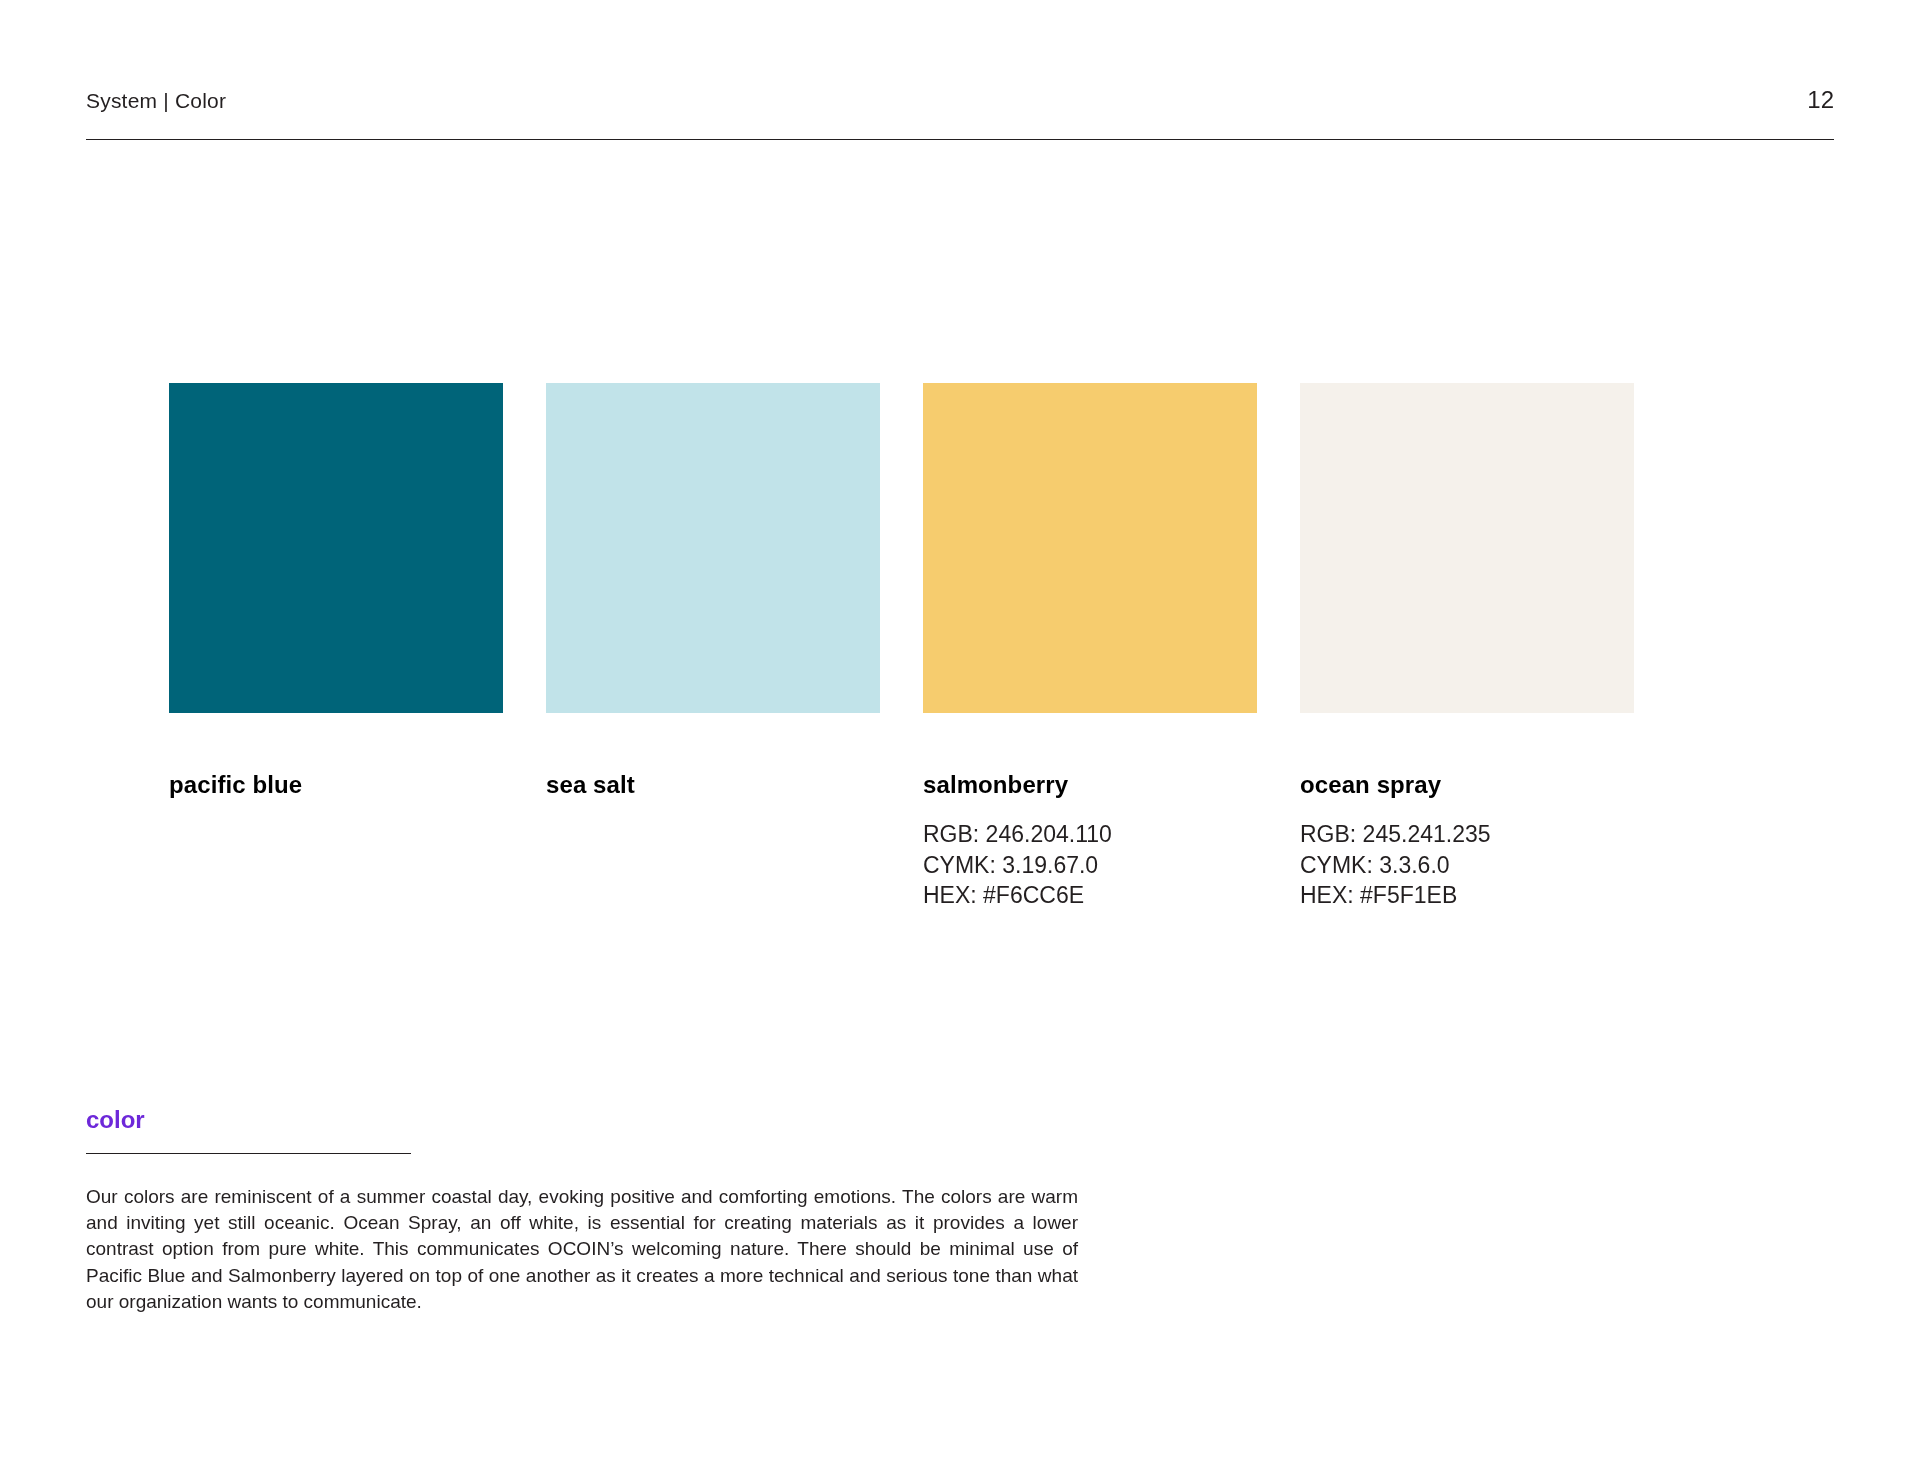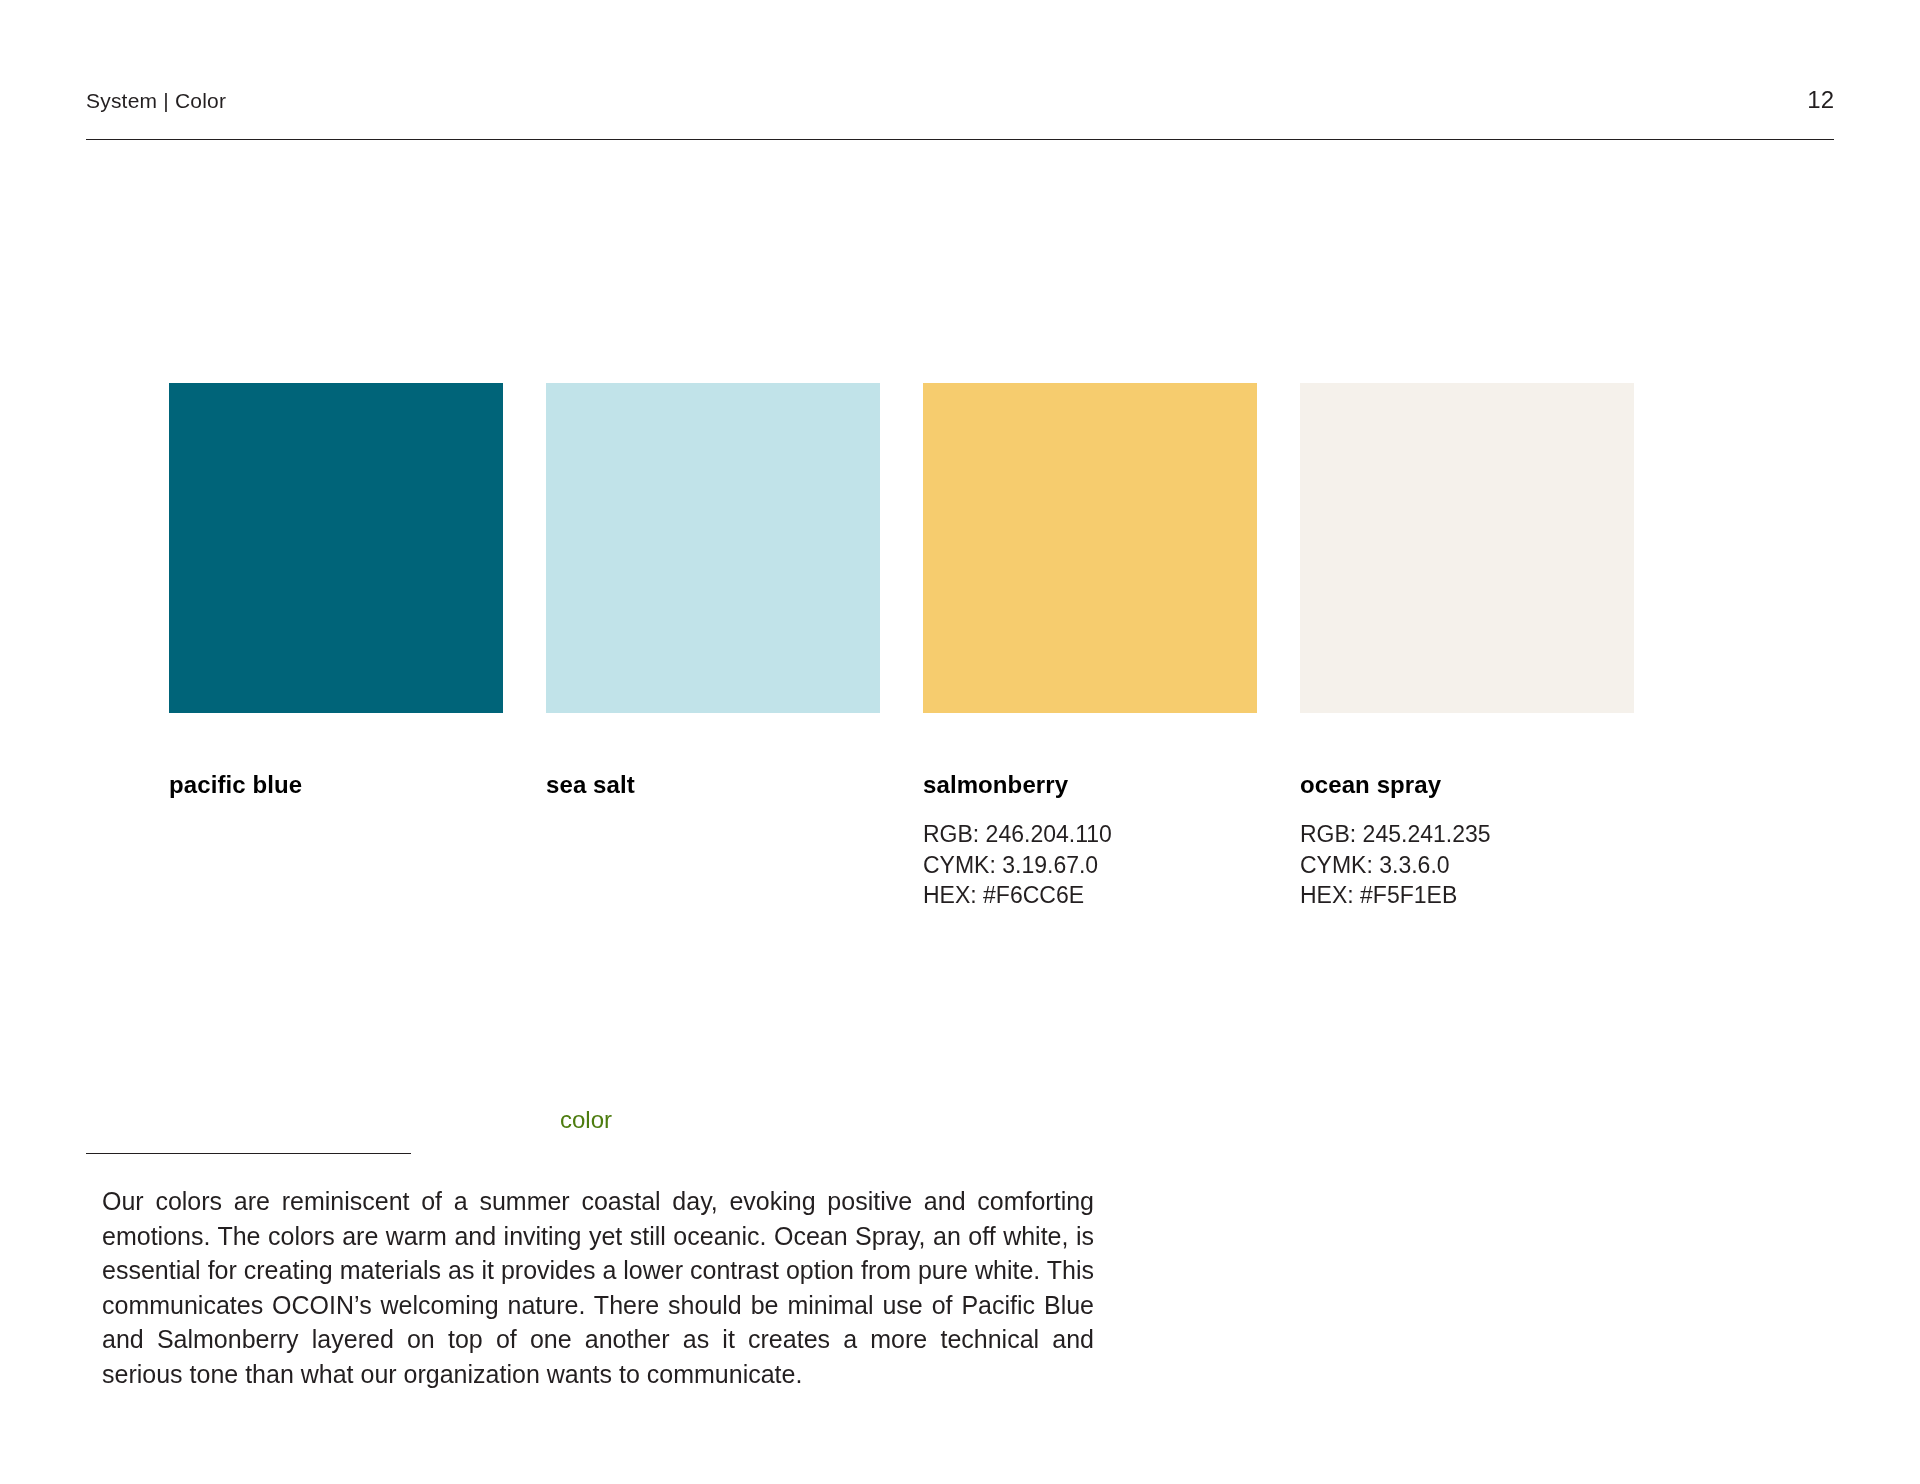--- a/index.html
+++ b/index.html
@@ -92,40 +92,38 @@
 
   
   .color-section {
     position: absolute;
     left: 86px;
     top: 1108px;
     width: 1000px;
   }
   .section-heading {
     font-size: 24px;
-    font-weight: 400;
-    color: #4d7c0f;
+    font-weight: 700;
+    color: #6d28d9;
     line-height: 1;
-    text-align: center;
   }
   .section-rule {
     margin-top: 21px;
     width: 325px;
     height: 1px;
     background: #231f20;
   }
   .section-body {
     margin-top: 30px;
     width: 992px;
-    font-size: 25px;
+    font-size: 19px;
     line-height: 1.38;
     color: #231f20;
     text-align: justify;
     text-justify: inter-word;
-    margin-left: 16px;
   }
 </style>
 </head>
 <body>
 
 <div class="page">
 
   <div class="page-header">
     <div class="header-title">System | Color</div>
     <div class="header-page-number">12</div>

